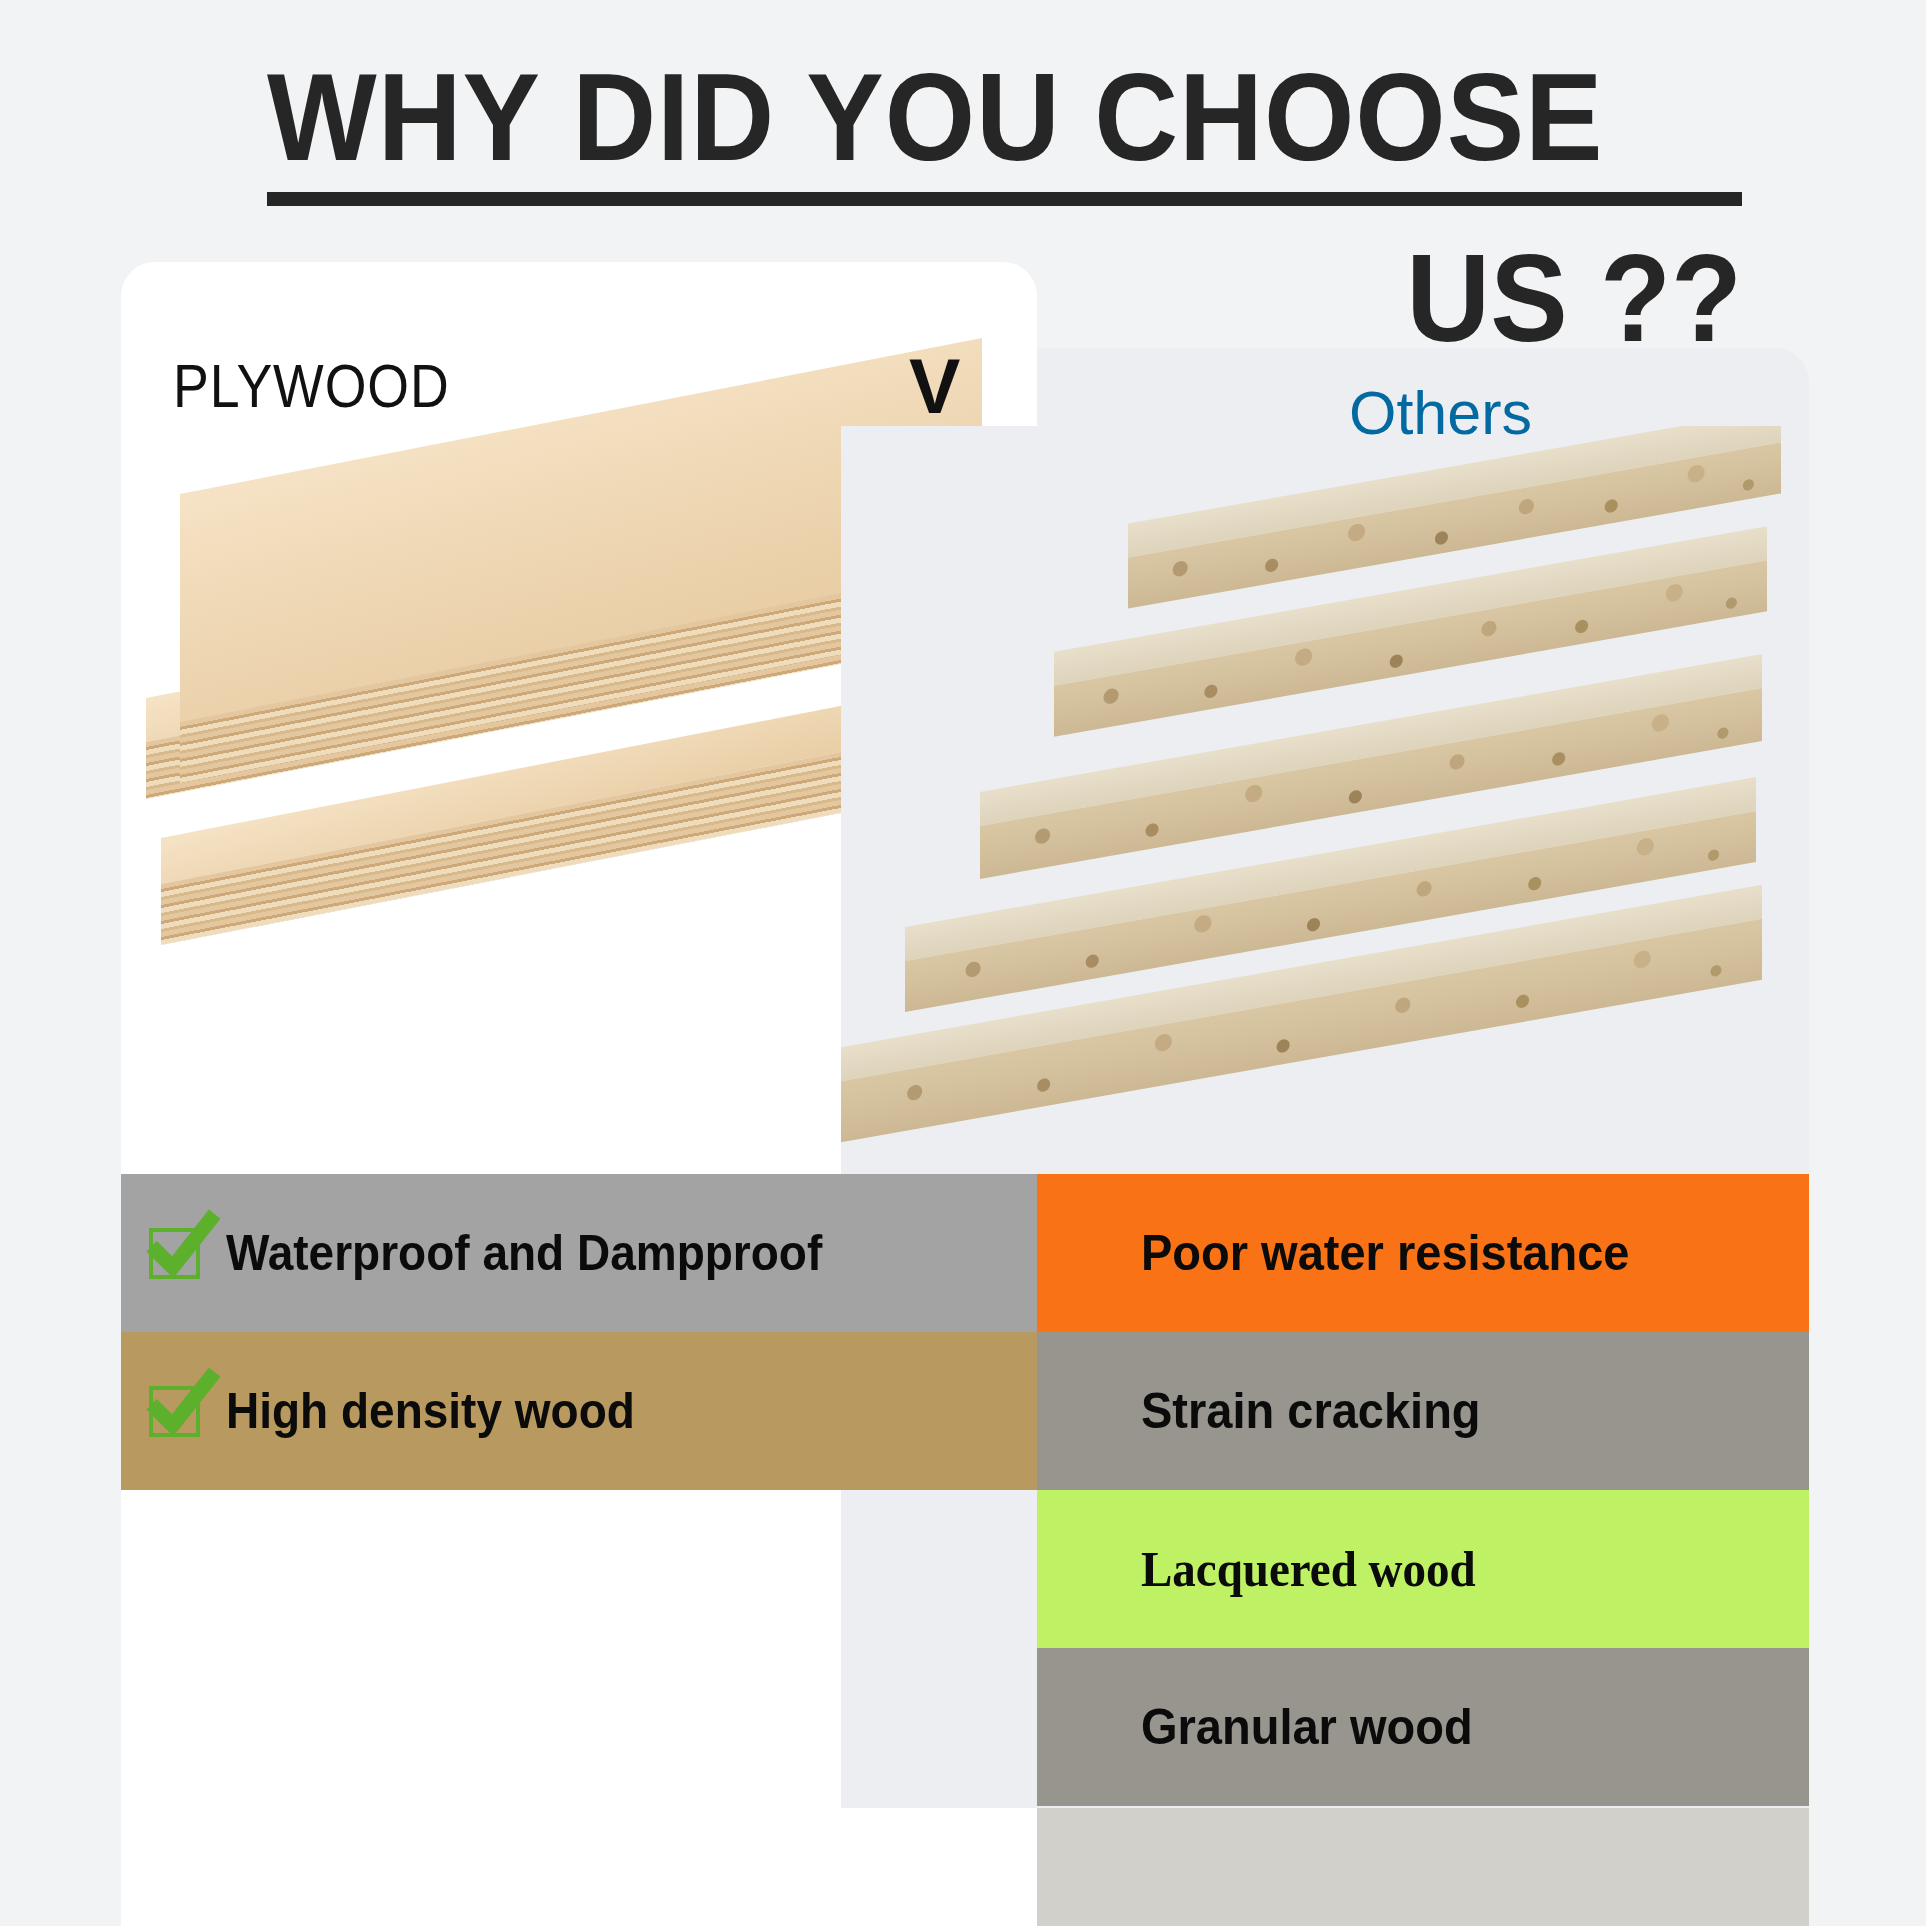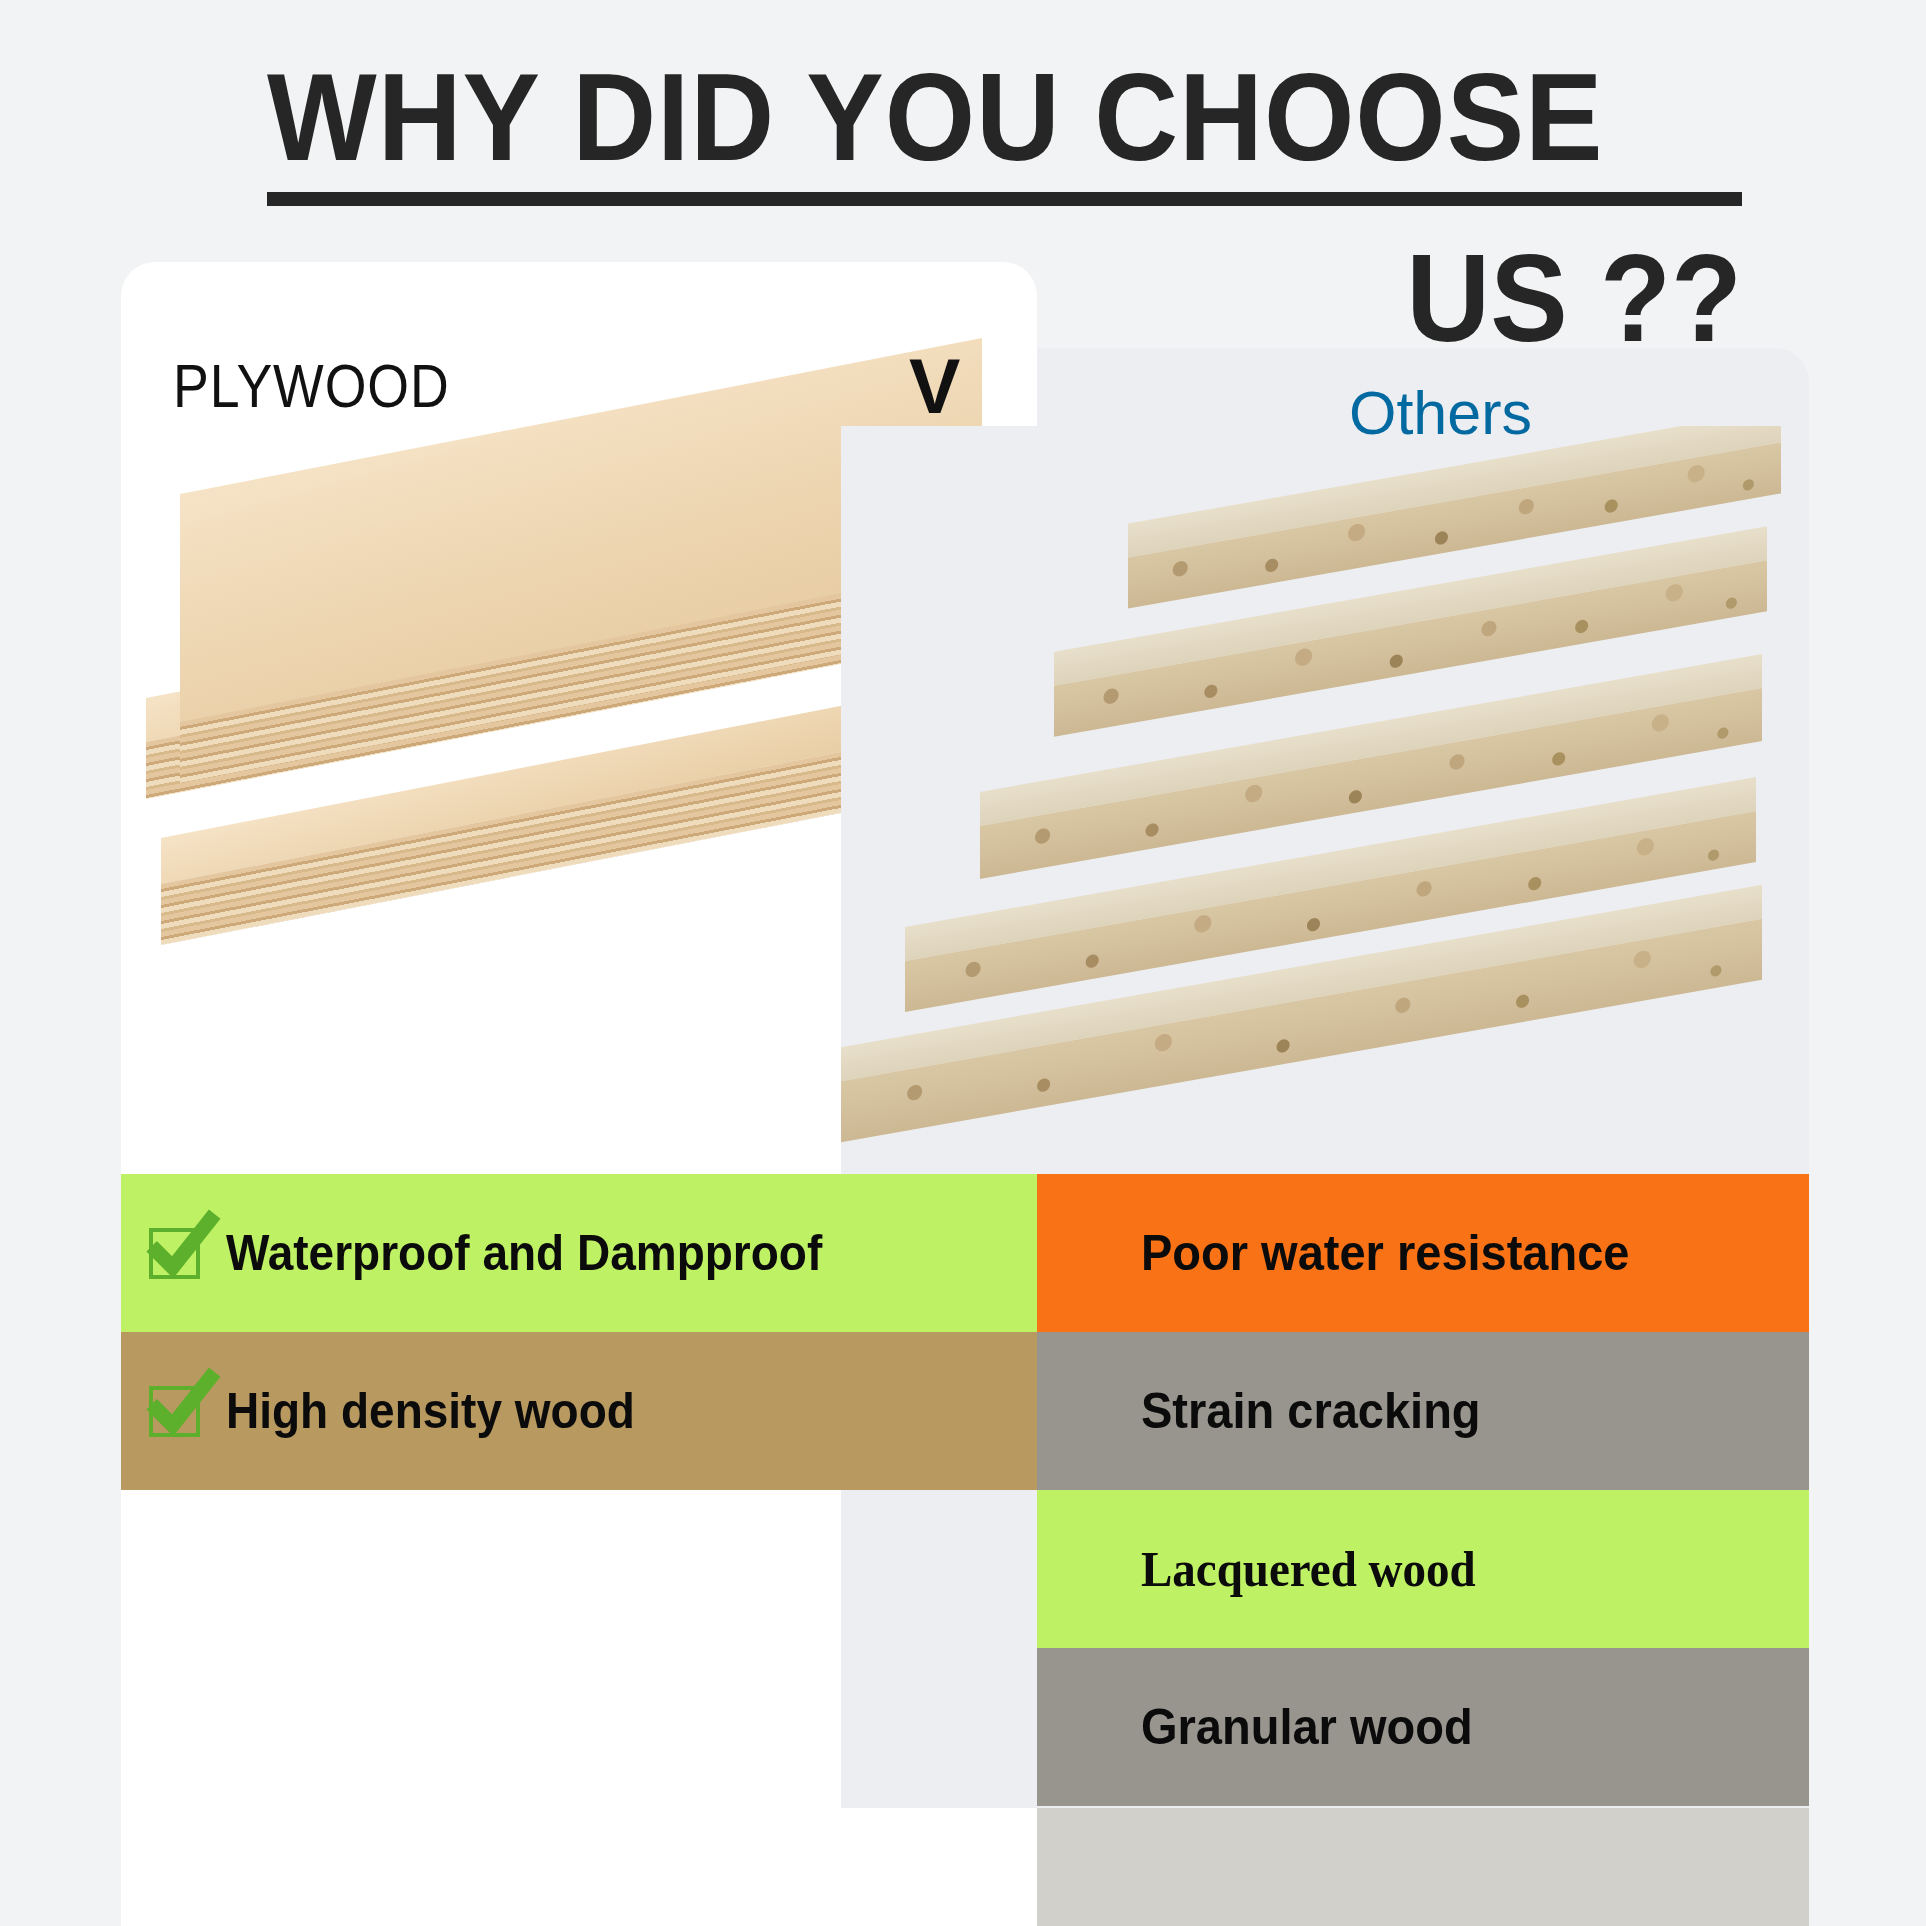--- a/index.html
+++ b/index.html
@@ -274,21 +274,21 @@
       <div class="pb-edge" style="height:61px;"></div>
     </div>
   </div>
 
   <div id="plywood-label">PLYWOOD</div>
   <div id="plywood-vmark">V</div>
   <div id="others-label">Others</div>
 
   <div class="rows-left">
 
-    <div class="row row-left" style="background:#bef264;">
+    <div class="row row-left" style="background:#a3a3a3;">
       <span class="check">
         <svg viewBox="0 0 72 68" aria-hidden="true">
           <path d="M10 36 L26 52 L64 4" fill="none" stroke="#5cb02c" stroke-width="15" stroke-linecap="square" stroke-linejoin="miter"></path>
         </svg>
       </span>
       <span class="row-label">Waterproof and Dampproof</span>
     </div>
 
 
 

